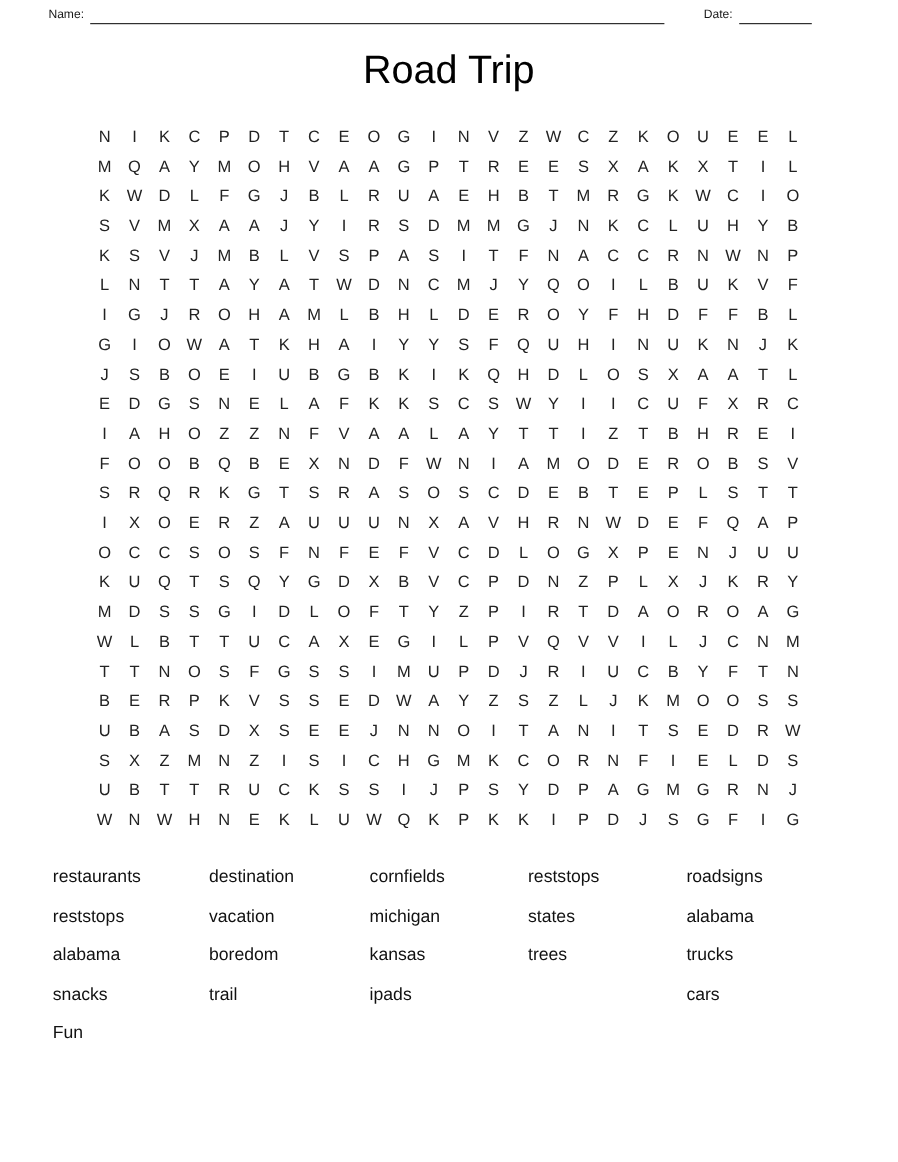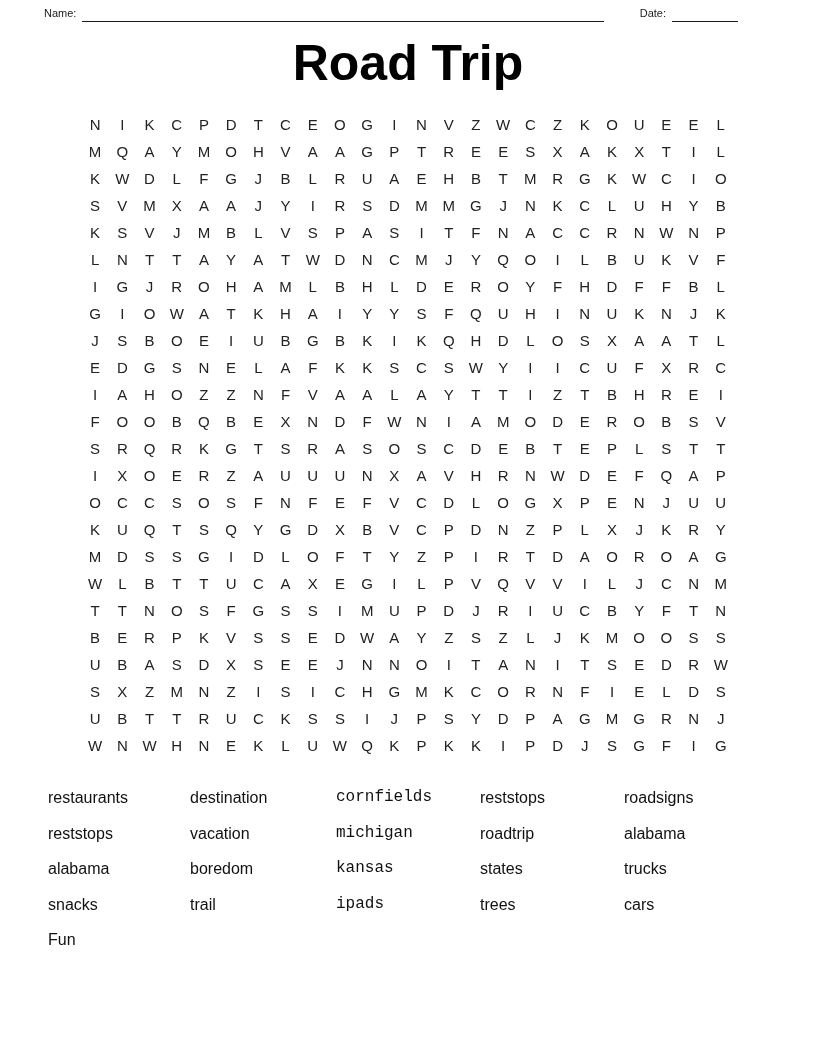--- a/index.html
+++ b/index.html
@@ -39,22 +39,22 @@
   .date-field {
     display: flex;
     align-items: flex-end;
     margin-left: 36px;
   }
   .date-line { width: 66px; margin-left: 6px; }
 
   
   .title {
     text-align: center;
-    font-size: 50px;
-    font-weight: 700;
+    font-size: 36px;
+    font-weight: 400;
     margin: 12px 0 0 0;
     line-height: 58px;
     color: #000000;
   }
 
   
   .grid {
     width: 653px;
     margin: 19px auto 0 auto;
   }
@@ -70,21 +70,21 @@
     color: #222222;
   }
 
   
   .words {
     display: flex;
     margin: 21px 0 0 48px;
   }
   .word-col:nth-child(1) { width: 142px; }
   .word-col:nth-child(2) { width: 146px; }
-  .word-col:nth-child(3) { width: 144px; font-family: Liberation Mono, monospace; }
+  .word-col:nth-child(3) { width: 144px; }
   .word-col:nth-child(4) { width: 144px; }
   .word {
     font-size: 16px;
     line-height: 35.5px;
     color: #111111;
     white-space: nowrap;
   }
 </style>
 </head>
 <body>
@@ -744,21 +744,20 @@
       <div class="word">trail</div>
     </div>
     <div class="word-col">
       <div class="word">cornfields</div>
       <div class="word">michigan</div>
       <div class="word">kansas</div>
       <div class="word">ipads</div>
     </div>
     <div class="word-col">
       <div class="word">reststops</div>
-      <div class="word">roadtrip</div>
       <div class="word">states</div>
       <div class="word">trees</div>
     </div>
     <div class="word-col">
       <div class="word">roadsigns</div>
       <div class="word">alabama</div>
       <div class="word">trucks</div>
       <div class="word">cars</div>
     </div>
   </div>

